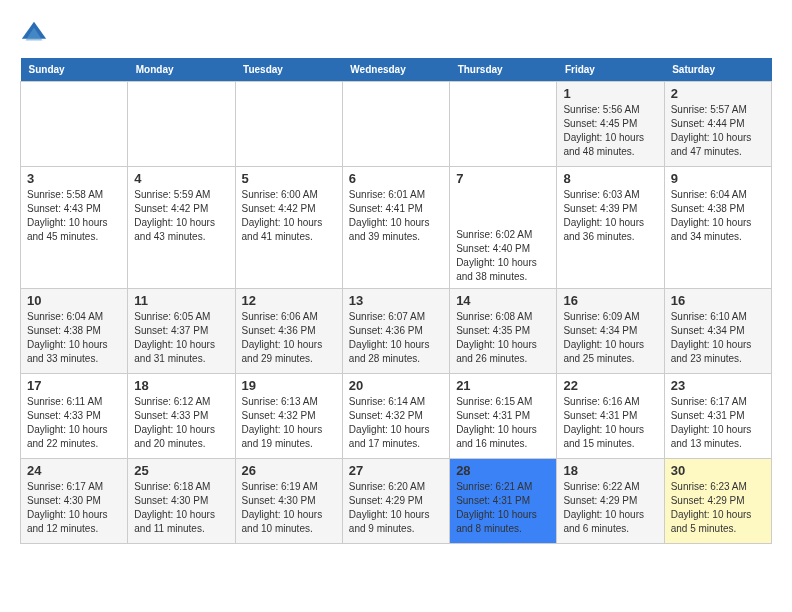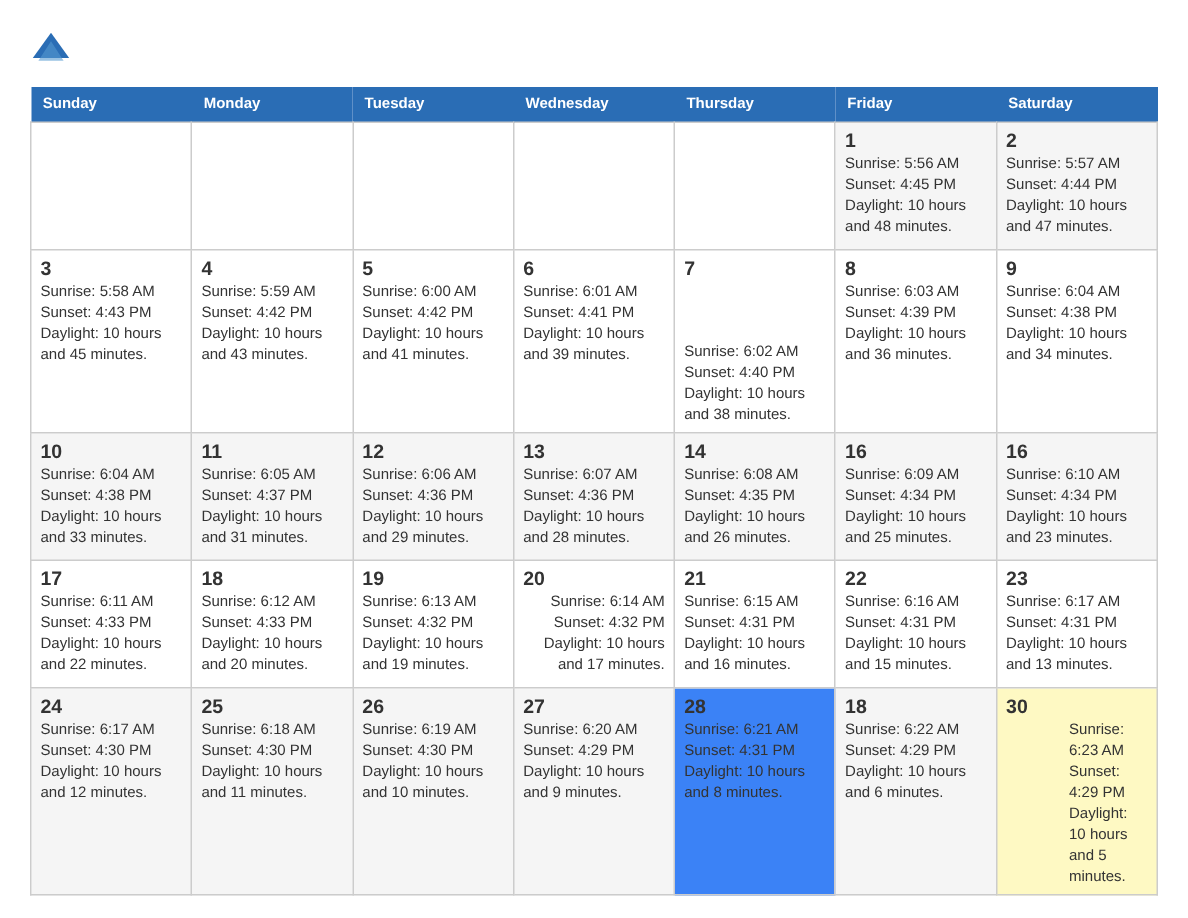--- a/index.html
+++ b/index.html
@@ -247,21 +247,21 @@
 Daylight: 10 hours and 20 minutes.</div>
         </td>
         <td style="background: rgb(255, 255, 255);">
           <div class="day-number">19</div>
           <div class="day-detail" style="white-space: pre-line;">Sunrise: 6:13 AM
 Sunset: 4:32 PM
 Daylight: 10 hours and 19 minutes.</div>
         </td>
         <td style="background: rgb(255, 255, 255);">
           <div class="day-number">20</div>
-          <div class="day-detail" style="white-space: pre-line; text-align: right;">Sunrise: 6:14 AM
+          <div class="day-detail" style="white-space: pre-line;">Sunrise: 6:14 AM
 Sunset: 4:32 PM
 Daylight: 10 hours and 17 minutes.</div>
         </td>
         <td style="background: rgb(255, 255, 255);">
           <div class="day-number">21</div>
           <div class="day-detail" style="white-space: pre-line;">Sunrise: 6:15 AM
 Sunset: 4:31 PM
 Daylight: 10 hours and 16 minutes.</div>
         </td>
         <td style="background: rgb(255, 255, 255);">
@@ -309,19 +309,19 @@
 Daylight: 10 hours and 8 minutes.</div>
         </td>
         <td style="background: rgb(245, 245, 245);">
           <div class="day-number">18</div>
           <div class="day-detail" style="white-space: pre-line;">Sunrise: 6:22 AM
 Sunset: 4:29 PM
 Daylight: 10 hours and 6 minutes.</div>
         </td>
         <td style="background: #fef9c3;">
           <div class="day-number">30</div>
-          <div class="day-detail" style="white-space: pre-line; margin-left: 42px;">Sunrise: 6:23 AM
+          <div class="day-detail" style="white-space: pre-line;">Sunrise: 6:23 AM
 Sunset: 4:29 PM
 Daylight: 10 hours and 5 minutes.</div>
         </td>
       </tr>
     </tbody>
 </table>
 
 </body></html>

